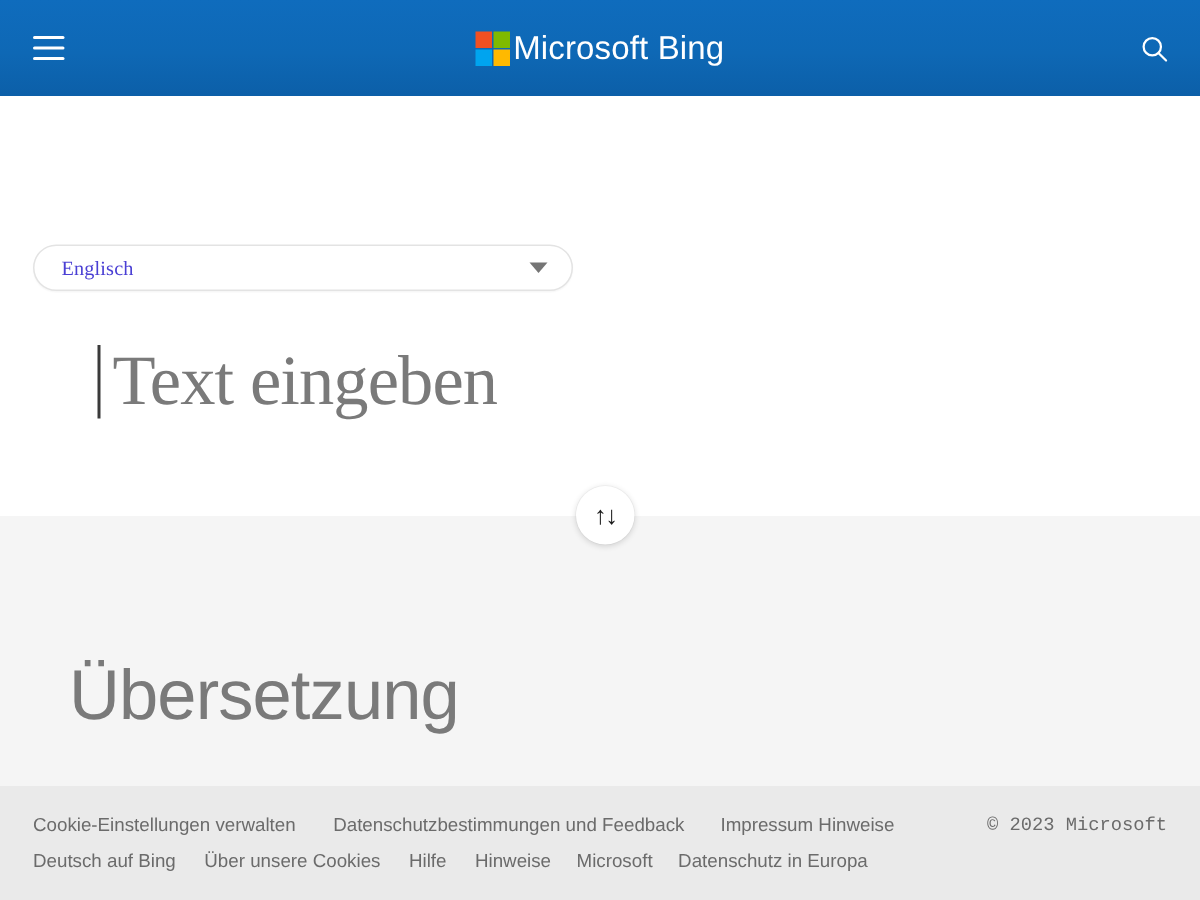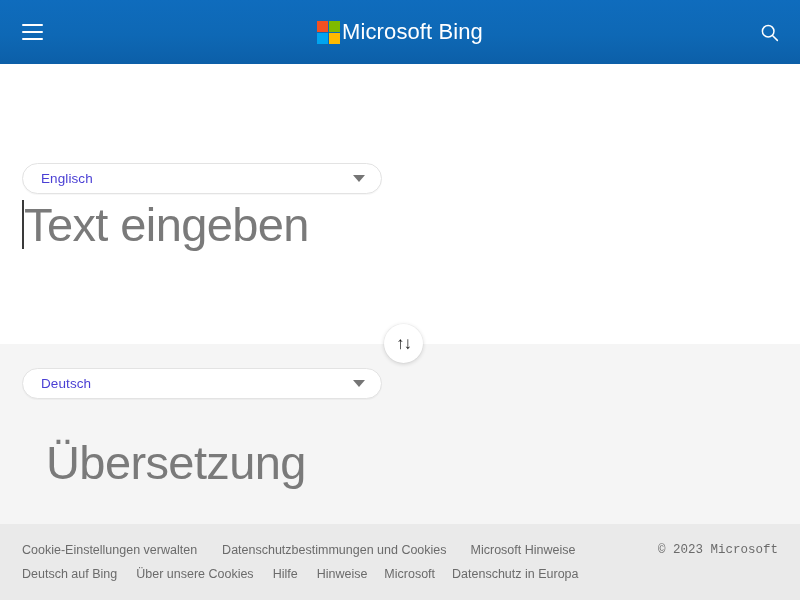--- a/index.html
+++ b/index.html
@@ -95,20 +95,21 @@
     justify-content: center;
     cursor: pointer;
   }
 
   
   .pane-source {
     position: relative;
     background: #ffffff;
     height: 280px;
     padding: 0;
+    font-family: Liberation Serif, serif;
   }
 
   .pane-target {
     position: relative;
     background: #f5f5f5;
     height: 180px;
   }
 
   .lang-select {
     position: absolute;
@@ -147,23 +148,24 @@
     left: 22px;
     font-size: 47px;
     font-weight: 400;
     color: #7a7a7a;
     letter-spacing: -0.6px;
     line-height: 1.05;
     white-space: nowrap;
   }
 
   #source-placeholder {
-    top: 136px;
-    padding-left: 0;
+    top: 166px;
+    padding-left: 8px;
     border-left: 2px solid #3a3a3a;
+    margin-left: 43px;
   }
 
   #target-placeholder {
     top: 94px;
     margin-left: 24px;
   }
 
   .input-tools {
     position: absolute;
     left: 22px;
@@ -309,36 +311,32 @@
       </div>
     </div>
   </div>
 
   <div class="swap-btn">
     <span class="swap-glyph">↑↓</span>
   </div>
 
   <div class="pane-target">
 
-    <div class="lang-select" id="tgt-lang">
-      <span class="lang-label">Deutsch</span>
-      <span class="caret"></span>
-    </div>
 
     <div class="big-text" id="target-placeholder">Übersetzung</div>
   </div>
 
   <div class="footer">
 
     <div class="footer-row row1">
       <a class="footer-link">Cookie-Einstellungen verwalten</a>
       <span class="gap-30"></span>
-      <a class="footer-link">Datenschutzbestimmungen und Cookies</a>
+      <a class="footer-link">Datenschutzbestimmungen und Feedback</a>
       <span class="gap-24"></span>
-      <a class="footer-link">Microsoft Hinweise</a>
+      <a class="footer-link">Impressum Hinweise</a>
       <span class="copyright">© 2023 Microsoft</span>
     </div>
 
     <div class="footer-row">
       <a class="footer-link">Deutsch auf Bing</a>
       <span class="gap-18"></span>
       <a class="footer-link">Über unsere Cookies</a>
       <span class="gap-18"></span>
       <a class="footer-link">Hilfe</a>
       <span class="gap-18"></span>

